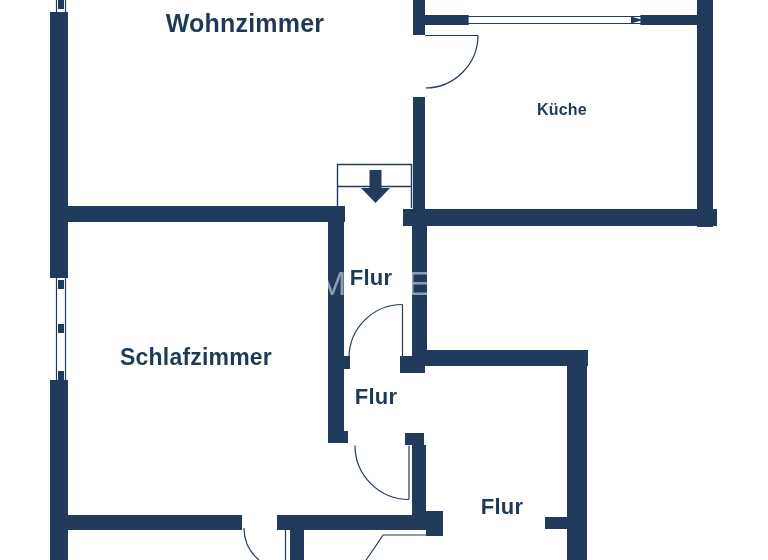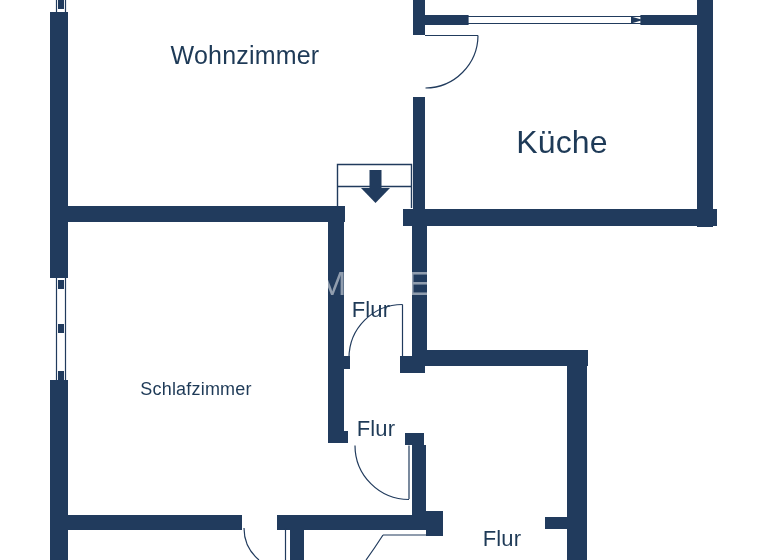--- a/index.html
+++ b/index.html
@@ -8,24 +8,24 @@
     background:var(--color-background,#fff);
     font-family:"Liberation Sans",sans-serif;
   }
   .stage svg{position:absolute;left:0;top:0;}
   .wall{fill:var(--color-wall,#213b5d);}
   .ln{stroke:var(--color-wall,#213b5d);stroke-width:1.4;fill:none;}
   .thin{stroke:var(--color-wall,#213b5d);stroke-width:1.2;fill:none;}
   .blk{fill:var(--color-wall,#213b5d);}
   .room-label{
     position:absolute;transform:translate(-50%,-50%);
-    font-weight:400;color:var(--color-label,#1e3a57);
-    white-space:nowrap;letter-spacing:.2px;margin-top:32px;
+    font-weight:700;color:var(--color-label,#1e3a57);
+    white-space:nowrap;letter-spacing:.2px;
   }
-  .fs25{font-size:25px;} .fs24{font-size:32px;} .fs23{font-size:18px;} .fs22{font-size:22px;}
+  .fs25{font-size:25px;} .fs24{font-size:16px;} .fs23{font-size:23px;} .fs22{font-size:22px;}
   .watermark{
     position:absolute;left:318px;top:264px;
     font-weight:400;font-size:34px;letter-spacing:4px;
     color:var(--color-watermark,#ffffff);opacity:.5;
     pointer-events:none;
   }
 </style>
 </head>
 <body>
 

